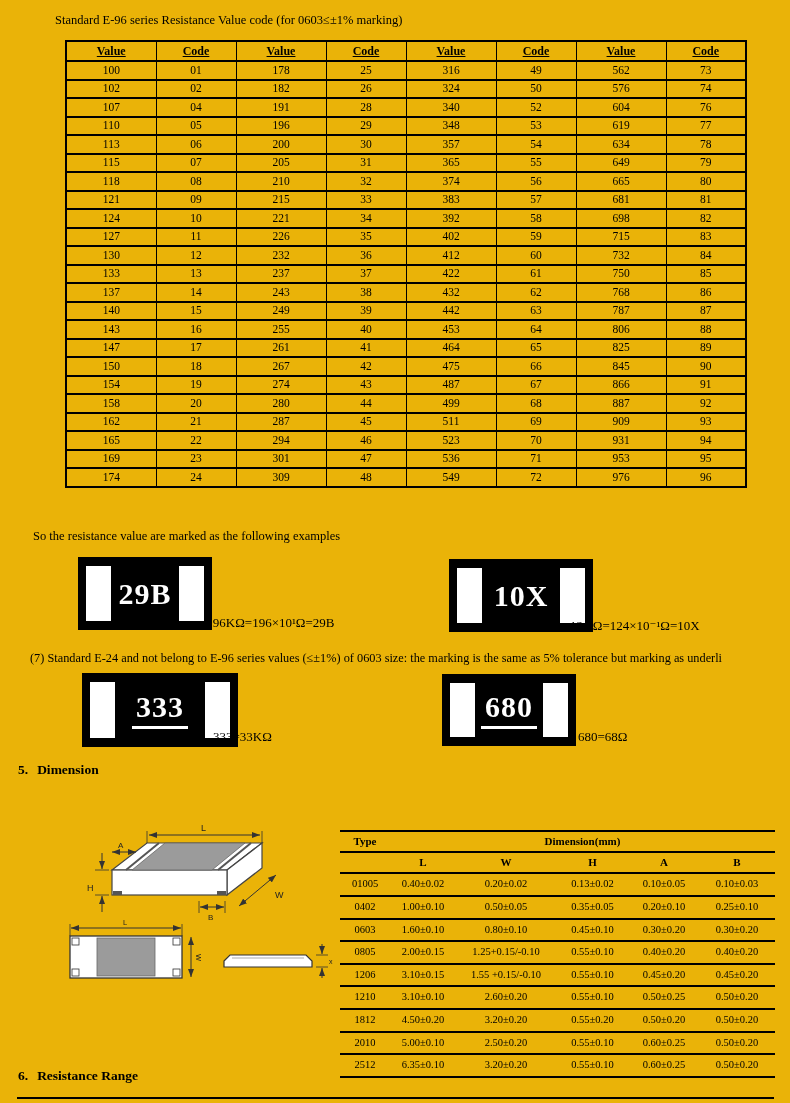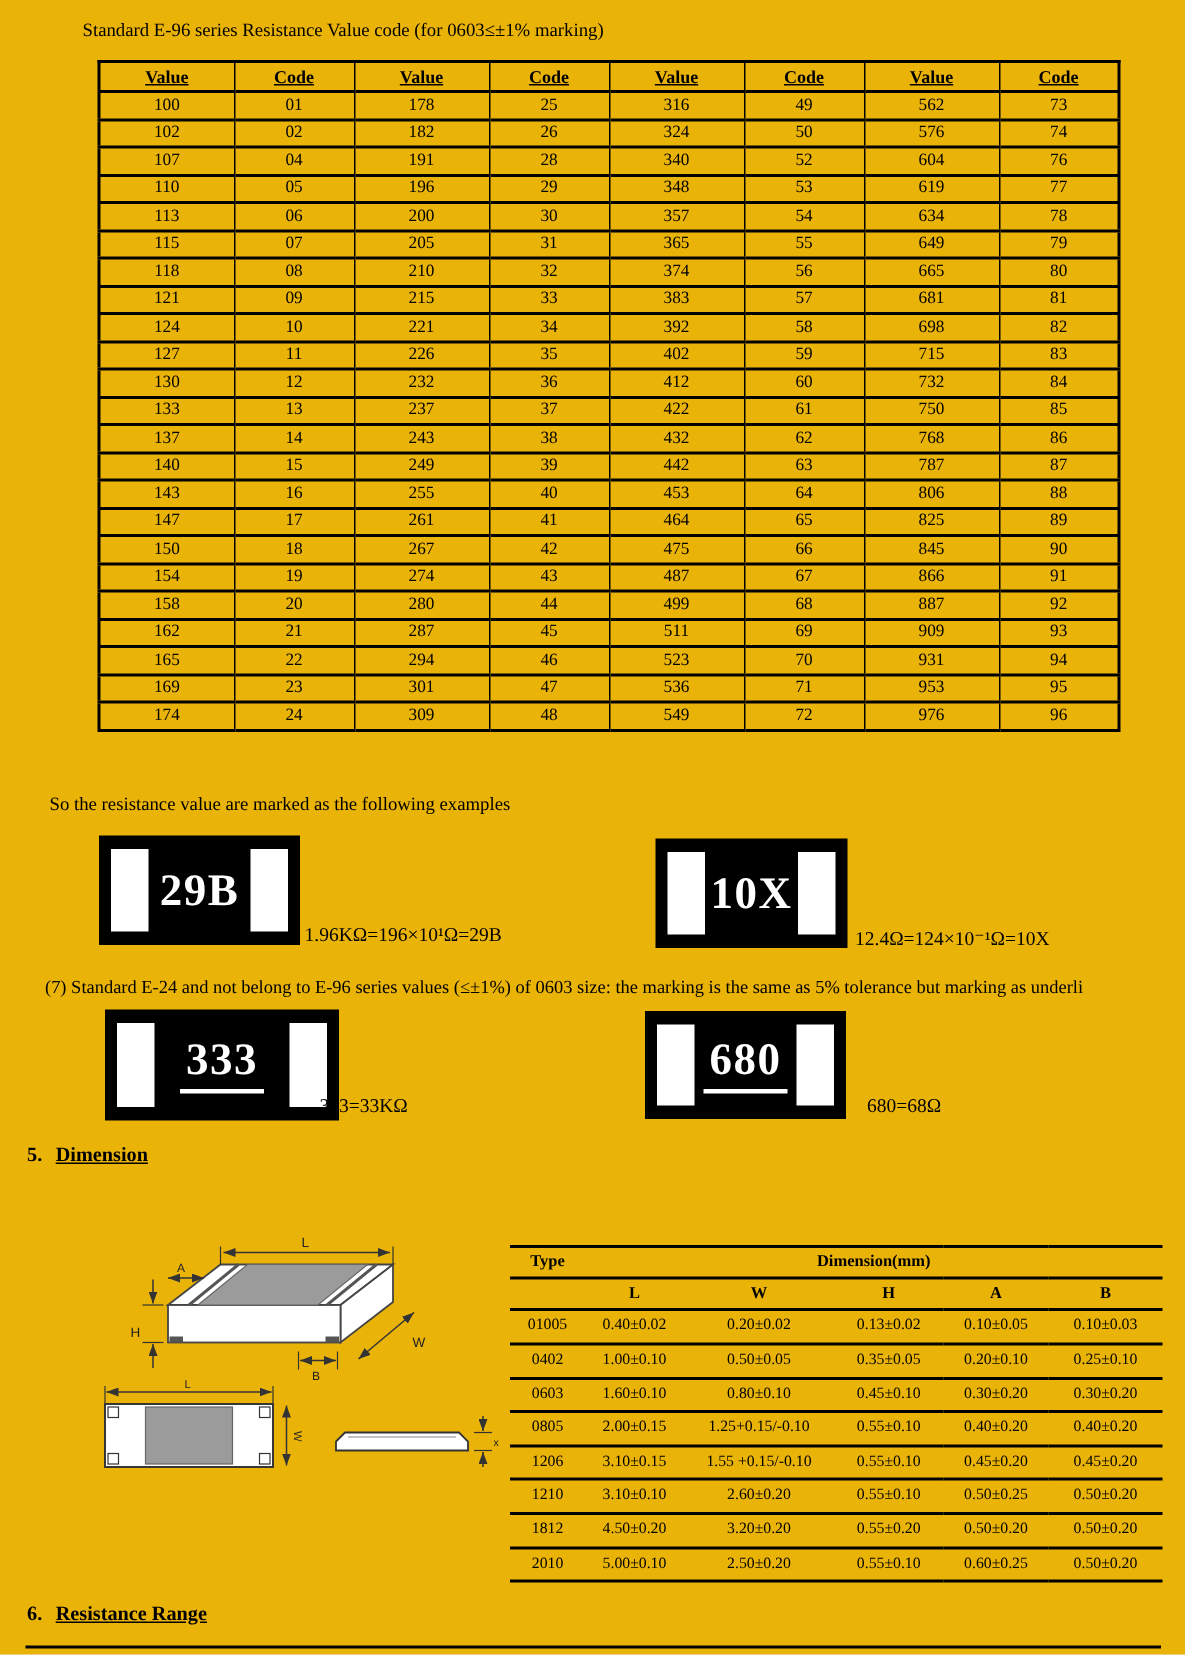--- a/index.html
+++ b/index.html
@@ -21,34 +21,34 @@
     text-align:center;padding:0;height:16.5px;font-size:11.5px;line-height:1;
   }
   table.e96 th{font-weight:700;font-size:12px;height:18px;text-decoration:underline;}
 
   .intro-line{left:33px;top:529px;font-size:12.5px;}
   .note-line{left:30px;top:651px;font-size:12.3px;white-space:nowrap;width:758px;overflow:hidden;}
 
   
   .chip{
     position:absolute;background:#000;
-    display:flex;align-items:center;justify-content:center;
+    display:flex;align-items:center;justify-content:center;margin-left:12px;
   }
   .chip .cap{position:absolute;top:9px;bottom:9px;width:25px;background:#fff;}
   .chip .capL{left:8px;}
   .chip .capR{right:8px;}
   .chip .marking{
     color:#fff;font-weight:700;font-size:30px;line-height:1;letter-spacing:1px;z-index:1;
   }
   .chip .marking.u{border-bottom:3px solid #fff;padding:0 4px 4px 4px;}
   .chip-caption{position:absolute;font-size:13px;}
 
   
   .sec-heading{position:absolute;font-size:13.5px;font-weight:700;}
-  .sec-heading .hu{text-decoration:underline;margin-left:9px;margin-top:28px;}
+  .sec-heading .hu{margin-left:9px;margin-top:28px;}
 
   
   table.dimtable{
     position:absolute;left:340px;top:814px;width:435px;
     border-collapse:collapse;table-layout:fixed;
     border-top:2px solid #000;border-bottom:2px solid #0f172a;margin-top:16px;
   }
   table.dimtable th,table.dimtable td{
     border-bottom:2px solid #000;text-align:center;
     font-size:10.5px;padding:4px 0;line-height:1.2;
@@ -325,21 +325,21 @@
 
   <div class="abs intro-line">So the resistance value are marked as the following examples</div>
 
   <div class="chip" style="left:66px;top:557px;width:134px;height:73px">
     <span class="cap capL"></span>
     <span class="marking">29B</span>
     <span class="cap capR"></span>
   </div>
   <div class="chip-caption" style="left:203px;top:615px">1.96KΩ=196×10¹Ω=29B</div>
 
-  <div class="chip" style="left:437px;top:559px;width:128px;height:73px">
+  <div class="chip" style="left:437px;top:559px;width:144px;height:73px">
     <span class="cap capL"></span>
     <span class="marking">10X</span>
     <span class="cap capR"></span>
   </div>
   <div class="chip-caption" style="left:570px;top:618px">12.4Ω=124×10⁻¹Ω=10X</div>
 
   <div class="abs note-line">(7)  Standard E-24 and not belong to E-96 series values (≤±1%) of 0603 size: the marking is the same as 5% tolerance but marking as underli</div>
 
   <div class="chip" style="left:70px;top:673px;width:156px;height:74px">
     <span class="cap capL"></span>
@@ -506,20 +506,28 @@
           <td>0.50±0.20</td>
         </tr>
         <tr>
           <td>2010</td>
           <td>5.00±0.10</td>
           <td>2.50±0.20</td>
           <td>0.55±0.10</td>
           <td>0.60±0.25</td>
           <td>0.50±0.20</td>
         </tr>
+        <tr>
+          <td>2512</td>
+          <td>6.35±0.10</td>
+          <td>3.20±0.20</td>
+          <td>0.55±0.10</td>
+          <td>0.60±0.25</td>
+          <td>0.50±0.20</td>
+        </tr>
       </tbody>
   </table>
 
   <div class="sec-heading" style="left:18px;top:1068px">
     <span>6.</span><span class="hu">Resistance Range</span>
   </div>
 
   <div class="abs bottom-rule"></div>
 
 </div>

